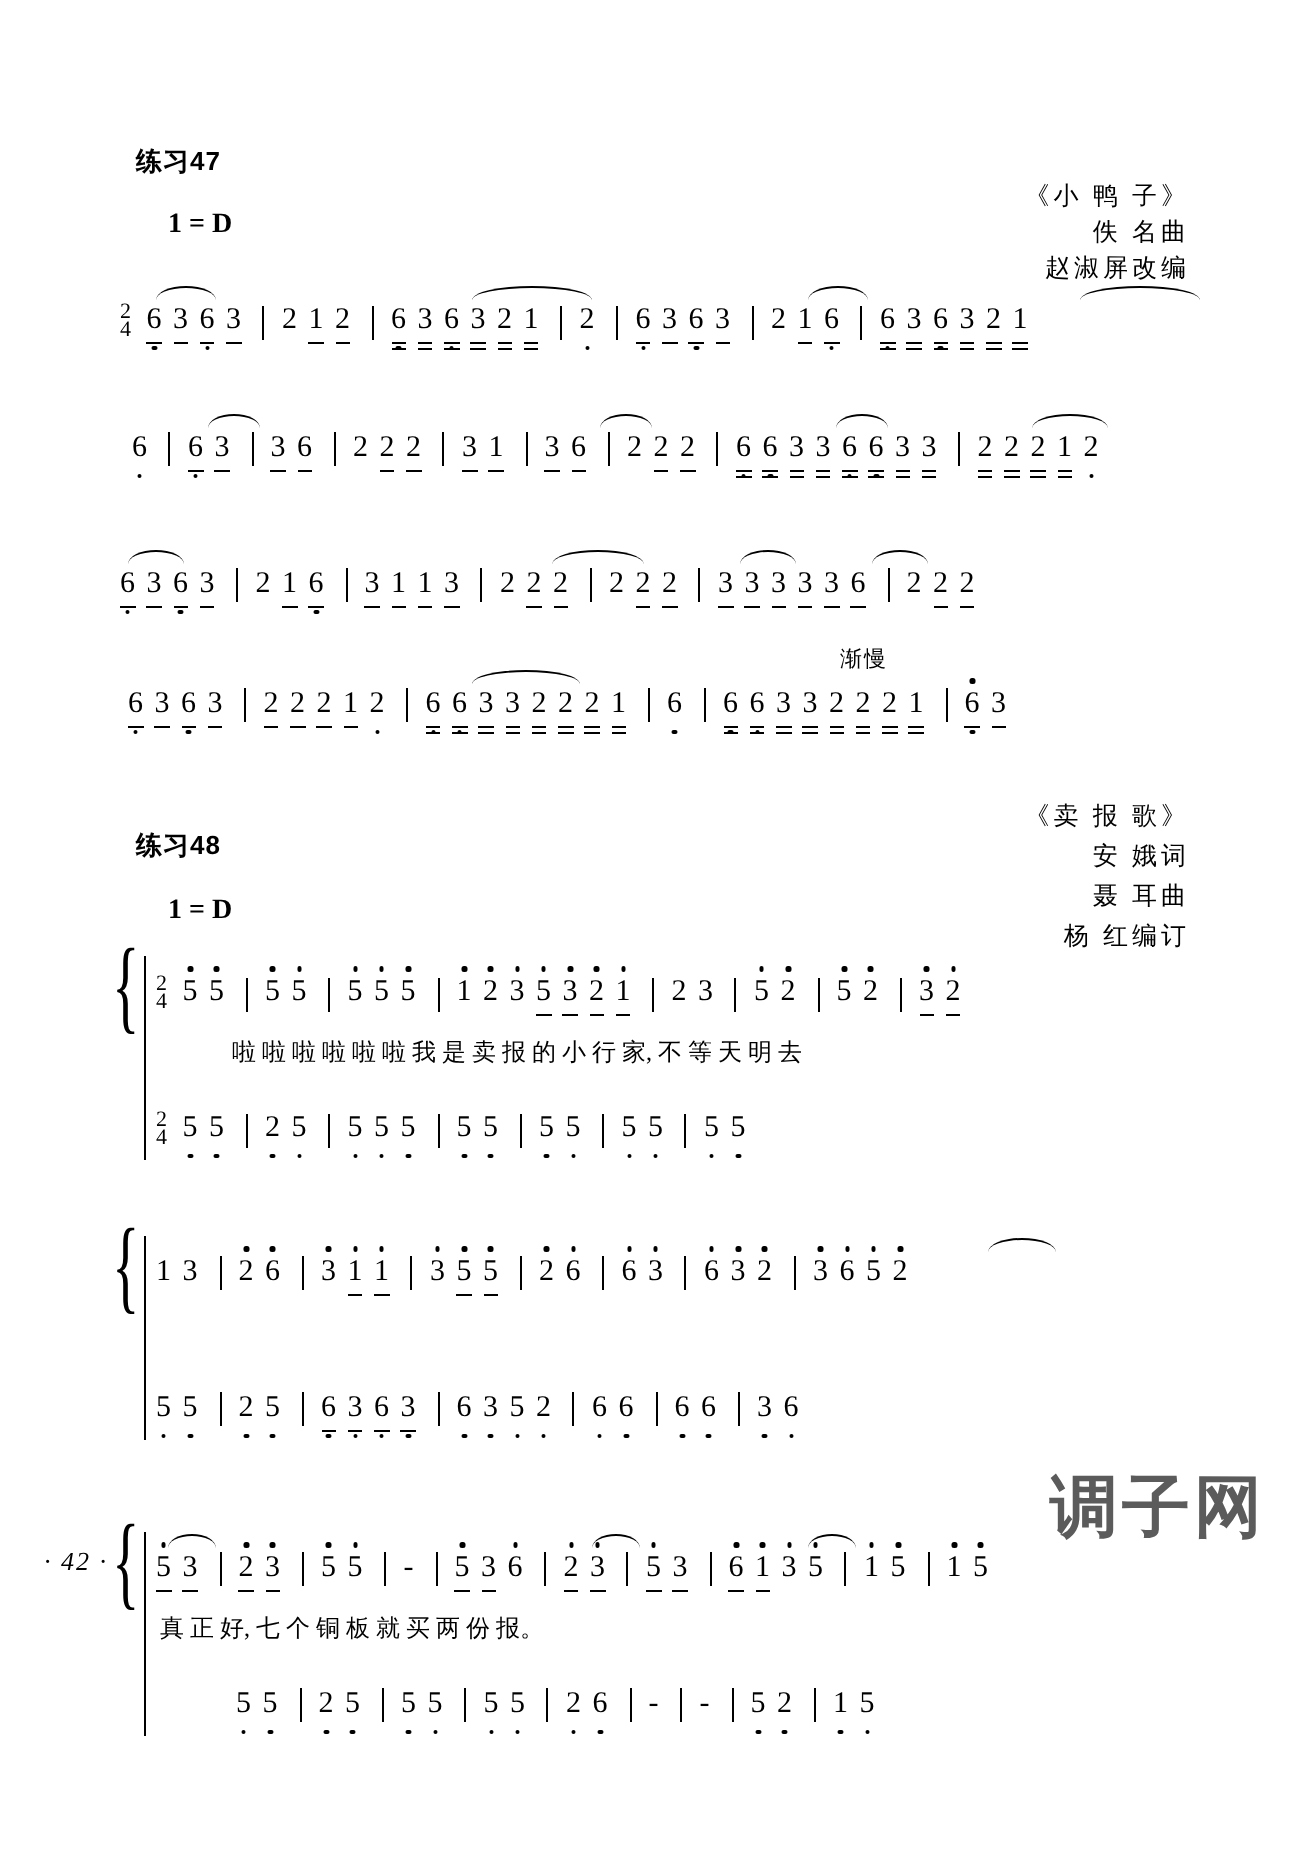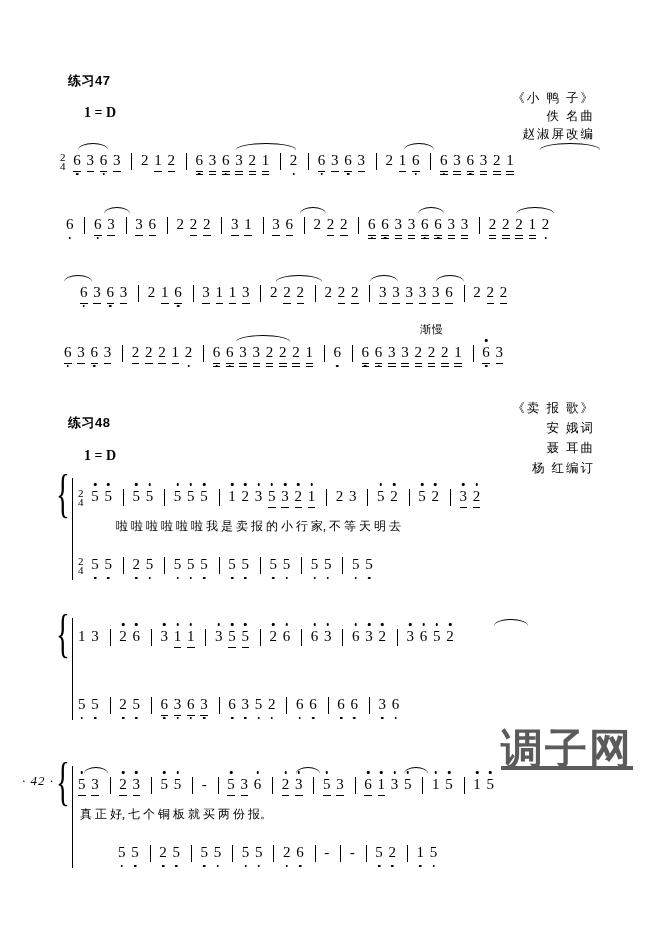--- a/index.html
+++ b/index.html
@@ -140,24 +140,23 @@
     font-style: italic;
     font-size: 13px;
     letter-spacing: 1px;
   }
   .watermark-cn {
     position: absolute;
     right: 22px;
     bottom: 52px;
     font-family: "Liberation Sans", sans-serif;
     font-weight: bold;
-    font-size: 42px;
+    font-size: 34px;
     letter-spacing: 2px;
     color: #5b5b5b;
-    text-decoration: underline;
   }
   .watermark-url {
     position: absolute;
     right: 22px;
     bottom: 20px;
     font-family: "Liberation Sans", sans-serif;
     font-weight: bold;
     font-size: 23px;
     letter-spacing: 1px;
     color: #9a9a9a;
@@ -256,21 +255,21 @@
     <span class="note"><span class="num">2</span><span class="underline1"></span><span class="underline2"></span></span>
     <span class="note"><span class="num">2</span><span class="underline1"></span><span class="underline2"></span></span>
     <span class="note"><span class="num">1</span><span class="underline1"></span><span class="underline2"></span></span>
     <span class="note"><span class="num">2</span><span class="dot-dn"></span></span>
   </div>
   <div class="slur" style="left:104px; top:207px; width:26px;"></div>
   <div class="slur" style="left:300px; top:207px; width:26px;"></div>
   <div class="slur" style="left:418px; top:207px; width:26px;"></div>
   <div class="slur" style="left:516px; top:207px; width:38px;"></div>
 
-  <div class="staff" style="left:60px; top:284px;margin-left:20px;">
+  <div class="staff" style="left:60px; top:284px;">
     <span class="note"><span class="num">6</span><span class="dot-dn"></span><span class="underline1"></span></span>
     <span class="note"><span class="num">3</span><span class="underline1"></span></span>
     <span class="note"><span class="num">6</span><span class="dot-dn"></span><span class="underline1"></span></span>
     <span class="note"><span class="num">3</span><span class="underline1"></span></span>
     <span class="barline"></span>
     <span class="note"><span class="num">2</span></span>
     <span class="note"><span class="num">1</span><span class="underline1"></span></span>
     <span class="note"><span class="num">6</span><span class="dot-dn"></span><span class="underline1"></span></span>
     <span class="barline"></span>
     <span class="note"><span class="num">3</span><span class="underline1"></span></span>

